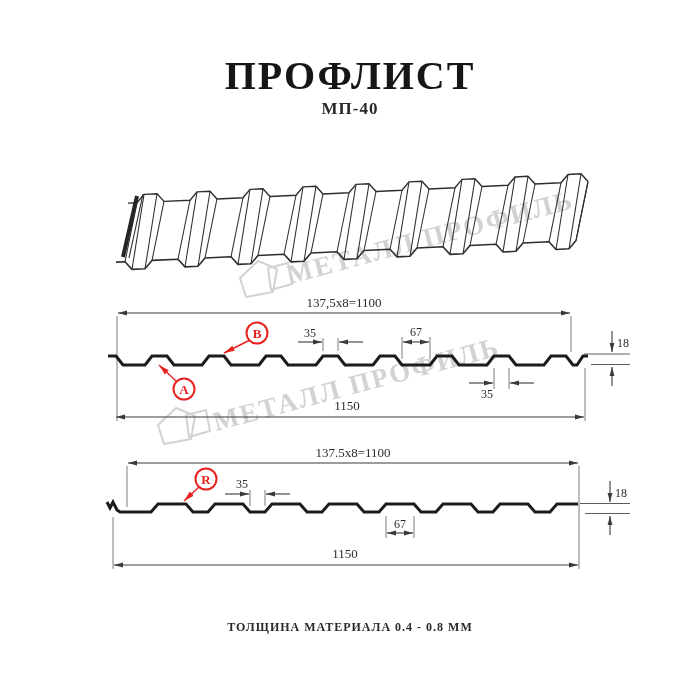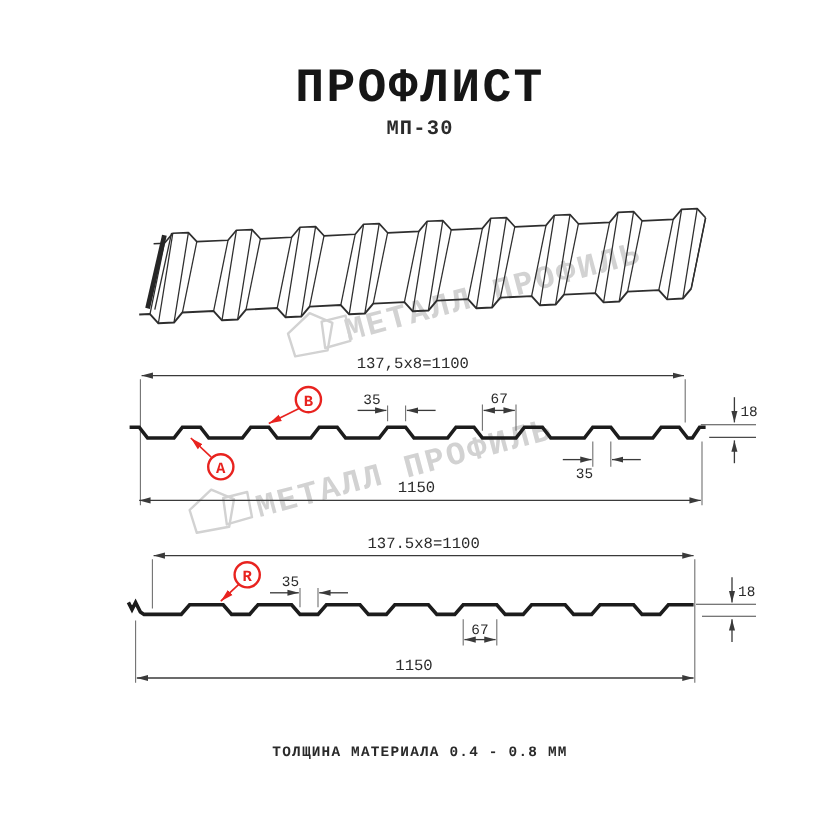--- a/index.html
+++ b/index.html
@@ -1,17 +1,17 @@
 <!DOCTYPE html>
 <html><head>
 <meta charset="utf-8">
 <style>
   html,body{margin:0;padding:0;background:#ffffff;}
   .page{position:relative;width:700px;height:700px;background:#fff;overflow:hidden;
-        font-family:Liberation Mono, monospace;}
+        font-family:Liberation Serif, serif;}
   .title{position:absolute;top:52px;left:0;width:700px;text-align:center;
          font-size:40px;font-weight:800;letter-spacing:2px;color:#161616;}
   .subtitle{position:absolute;top:99px;left:0;width:700px;text-align:center;
          font-size:17px;font-weight:700;letter-spacing:1px;color:#2a2a2a;}
   .footer{position:absolute;top:620px;left:0;width:700px;text-align:center;
          font-size:12px;font-weight:700;letter-spacing:1px;color:#2a2a2a;}
   svg{position:absolute;left:0;top:0;}
   .dimtxt{font-size:13px;fill:#2b2b2b;}
   .dimtxt-s{font-size:12px;fill:#2b2b2b;}
   .marktxt{font-size:13px;font-weight:bold;fill:#e8231f;}
@@ -23,21 +23,21 @@
   .leader{stroke:#e8231f;stroke-width:1.4;}
   .mcirc{stroke:#e8231f;stroke-width:2;fill:none;}
   .wmlogo{stroke:#d2d2d2;stroke-width:2;fill:none;stroke-linejoin:round;}
 </style>
 </head>
 <body>
 
 <div class="page">
 
   <div class="title">ПРОФЛИСТ</div>
-  <div class="subtitle">МП-30</div>
+  <div class="subtitle">МП-40</div>
 
   <svg width="700" height="700" viewBox="0 0 700 700">
     <defs>
       <marker id="mA" viewBox="0 0 9 6" refX="8.6" refY="3" markerWidth="9" markerHeight="6" orient="auto-start-reverse">
         <path d="M0,0.7 L8.6,3 L0,5.3 Z" fill="#3a3a3a"></path>
       </marker>
       <marker id="mR" viewBox="0 0 9 6" refX="8.6" refY="3" markerWidth="8" markerHeight="5.5" orient="auto-start-reverse">
         <path d="M0,0.7 L8.6,3 L0,5.3 Z" fill="#e8231f"></path>
       </marker>
     </defs>

